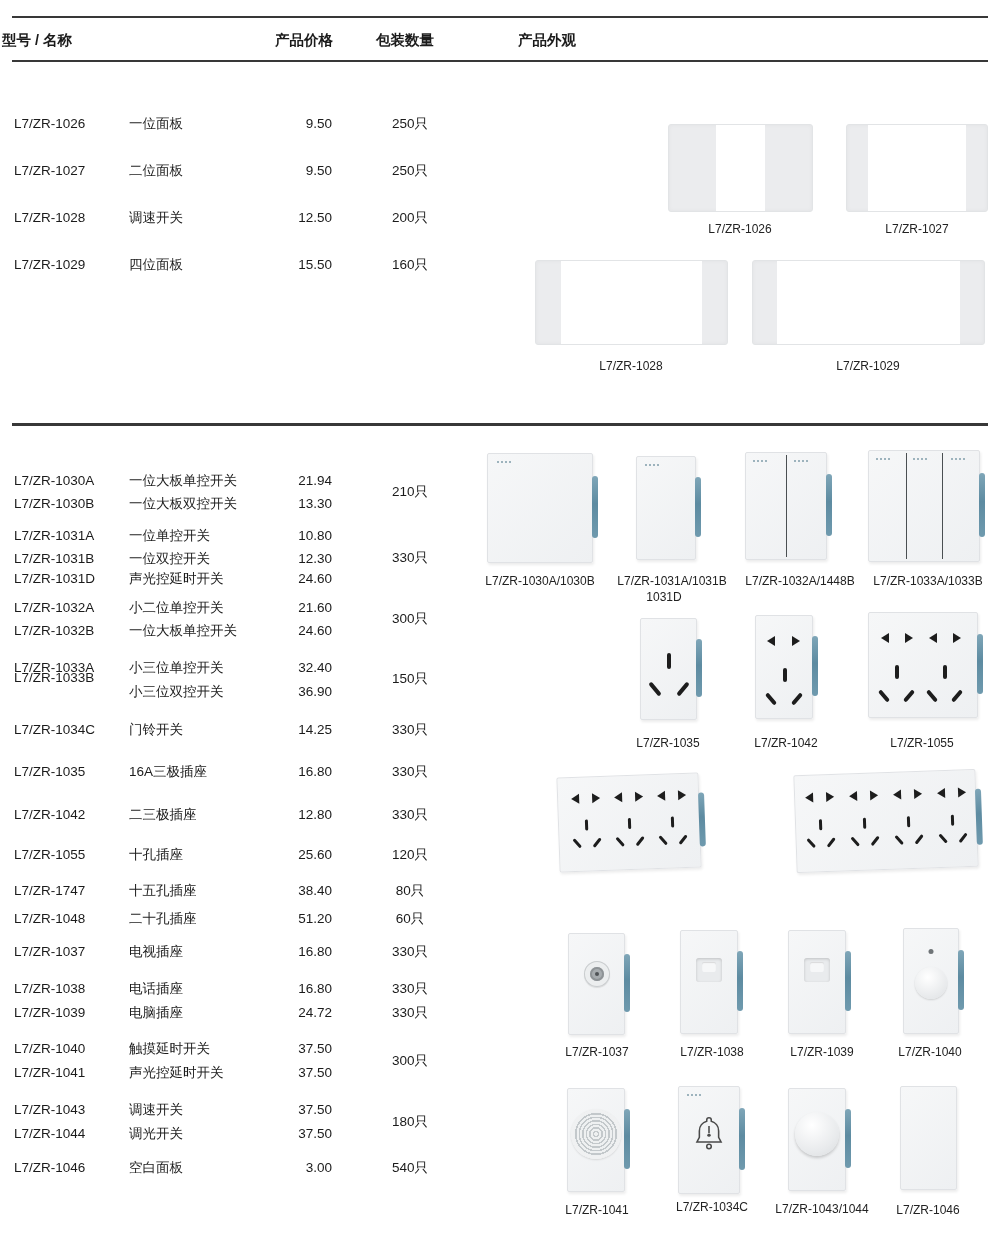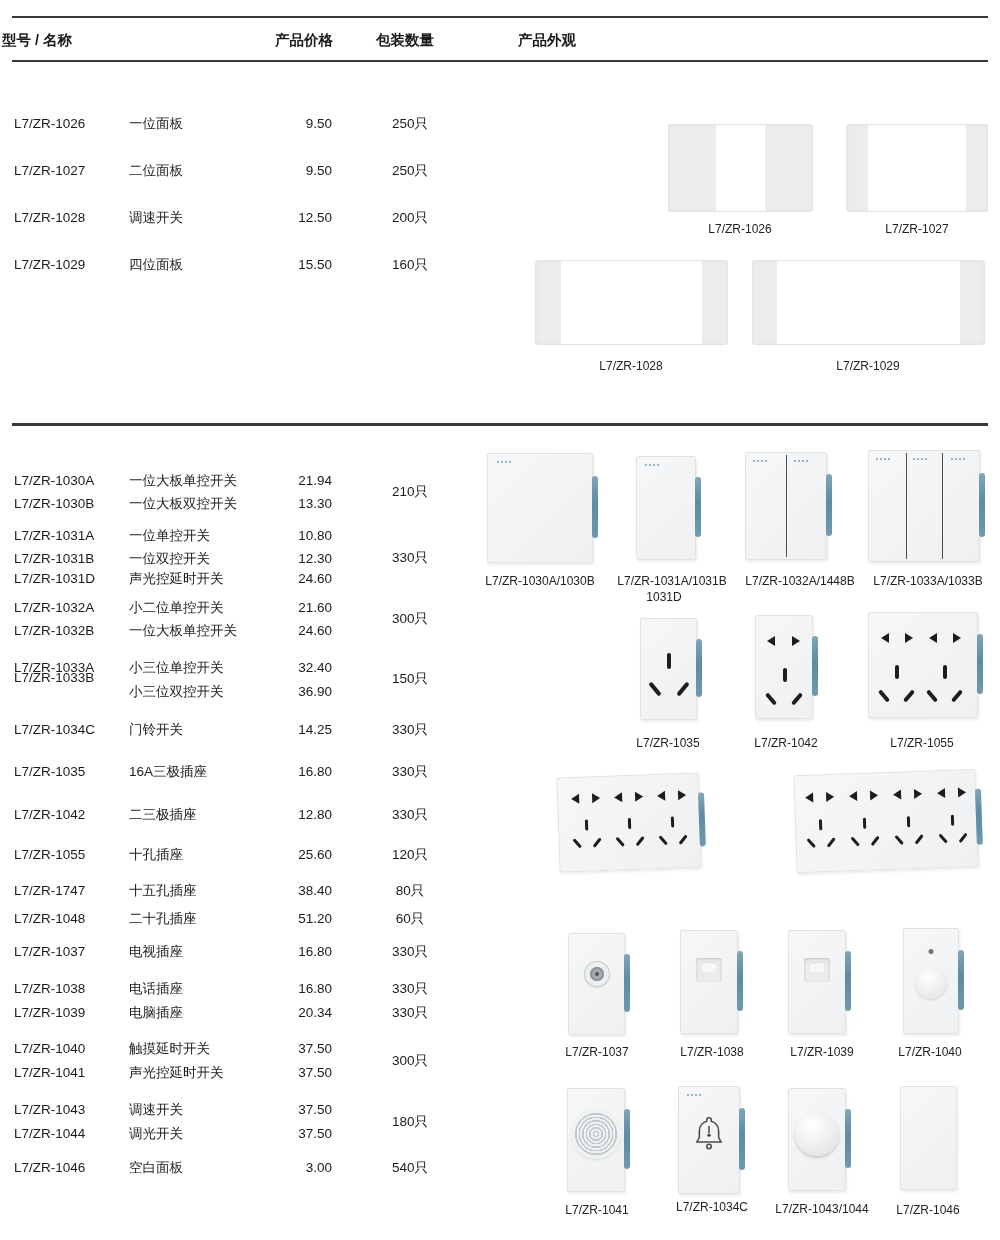--- a/index.html
+++ b/index.html
@@ -175,21 +175,21 @@
   <div class="cell price" style="top:943px">16.80</div>
   <div class="cell qty" style="top:943px">330只</div>
 
   <div class="cell model" style="top:980px">L7/ZR-1038</div>
   <div class="cell name" style="top:980px">电话插座</div>
   <div class="cell price" style="top:980px">16.80</div>
   <div class="cell qty" style="top:980px">330只</div>
 
   <div class="cell model" style="top:1004px">L7/ZR-1039</div>
   <div class="cell name" style="top:1004px">电脑插座</div>
-  <div class="cell price" style="top:1004px">20.34</div>
+  <div class="cell price" style="top:1004px">24.72</div>
   <div class="cell qty" style="top:1004px">330只</div>
 
   <div class="cell model" style="top:1040px">L7/ZR-1040</div>
   <div class="cell name" style="top:1040px">触摸延时开关</div>
   <div class="cell price" style="top:1040px">37.50</div>
   <div class="cell model" style="top:1064px">L7/ZR-1041</div>
   <div class="cell name" style="top:1064px">声光控延时开关</div>
   <div class="cell price" style="top:1064px">37.50</div>
   <div class="cell qty" style="top:1052px">300只</div>
 

